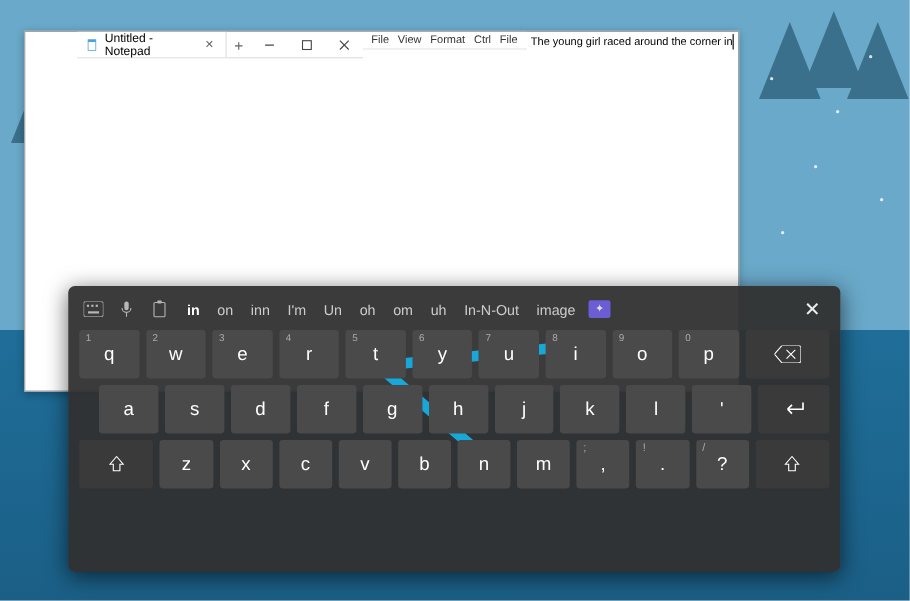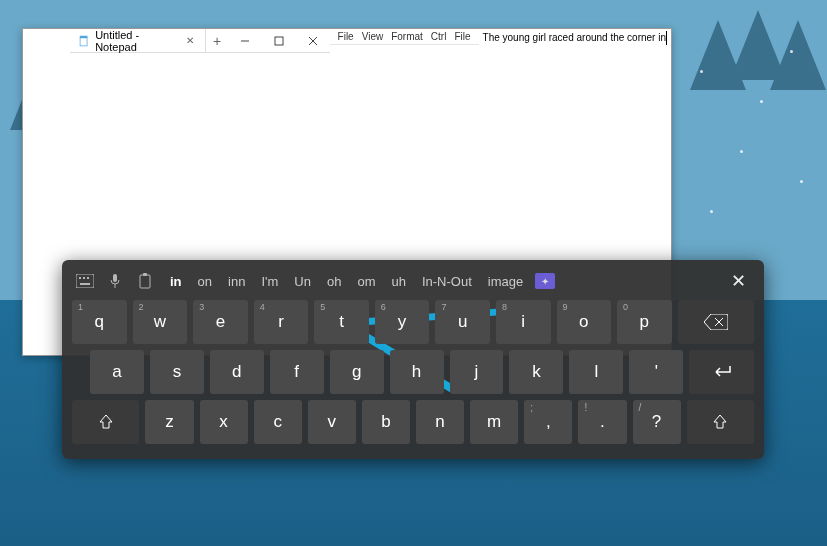--- a/index.html
+++ b/index.html
@@ -33,21 +33,21 @@
   .win-btn{width:36px;display:flex;align-items:center;justify-content:center;color:#444;}
   .win-btn svg{width:10px;height:10px;}
   .menubar{height:16px;display:flex;gap:0;font-size:10px;color:#333;padding:0 4px;align-items:center;background:#fff;border-bottom:1px solid #e5e5e5;}
   .menubar span{padding:0 4px;}
   .editor{flex:1;padding:2px 4px;font-family:"Courier New",monospace;font-size:10px;color:#000;white-space:pre;}
   .cursor{display:inline-block;width:1px;height:14px;background:#000;vertical-align:middle;animation:blink 1s step-end infinite;}
   @keyframes blink{50%{opacity:0}}
 
   
   .osk {
-    position:absolute; left:62px; top:260px; width:702px; height:199px;
+    position:absolute; left:62px; top:260px; width:702px; height:260px;
     background:rgba(48,48,48,.95); border-radius:6px; box-shadow:0 4px 20px rgba(0,0,0,.6);
     display:flex;flex-direction:column; padding:6px 10px 10px 10px; color:#fff;
   }
   .sug-row{display:flex;align-items:center;height:30px;gap:4px;font-size:13px;color:#ddd;}
   .sug-icon{width:26px;height:26px;display:flex;align-items:center;justify-content:center;opacity:.85;}
   .sug-word{padding:0 8px;cursor:default;color:#ccc;}
   .sug-word.sel{color:#fff;font-weight:600;}
   .emoji-toggle{width:20px;height:16px;background:#6b5dd3;border-radius:2px;display:flex;align-items:center;justify-content:center;font-size:10px;}
   .sug-spacer{flex:1;}
   .close-x{font-size:18px;padding:0 8px;color:#eee;}

